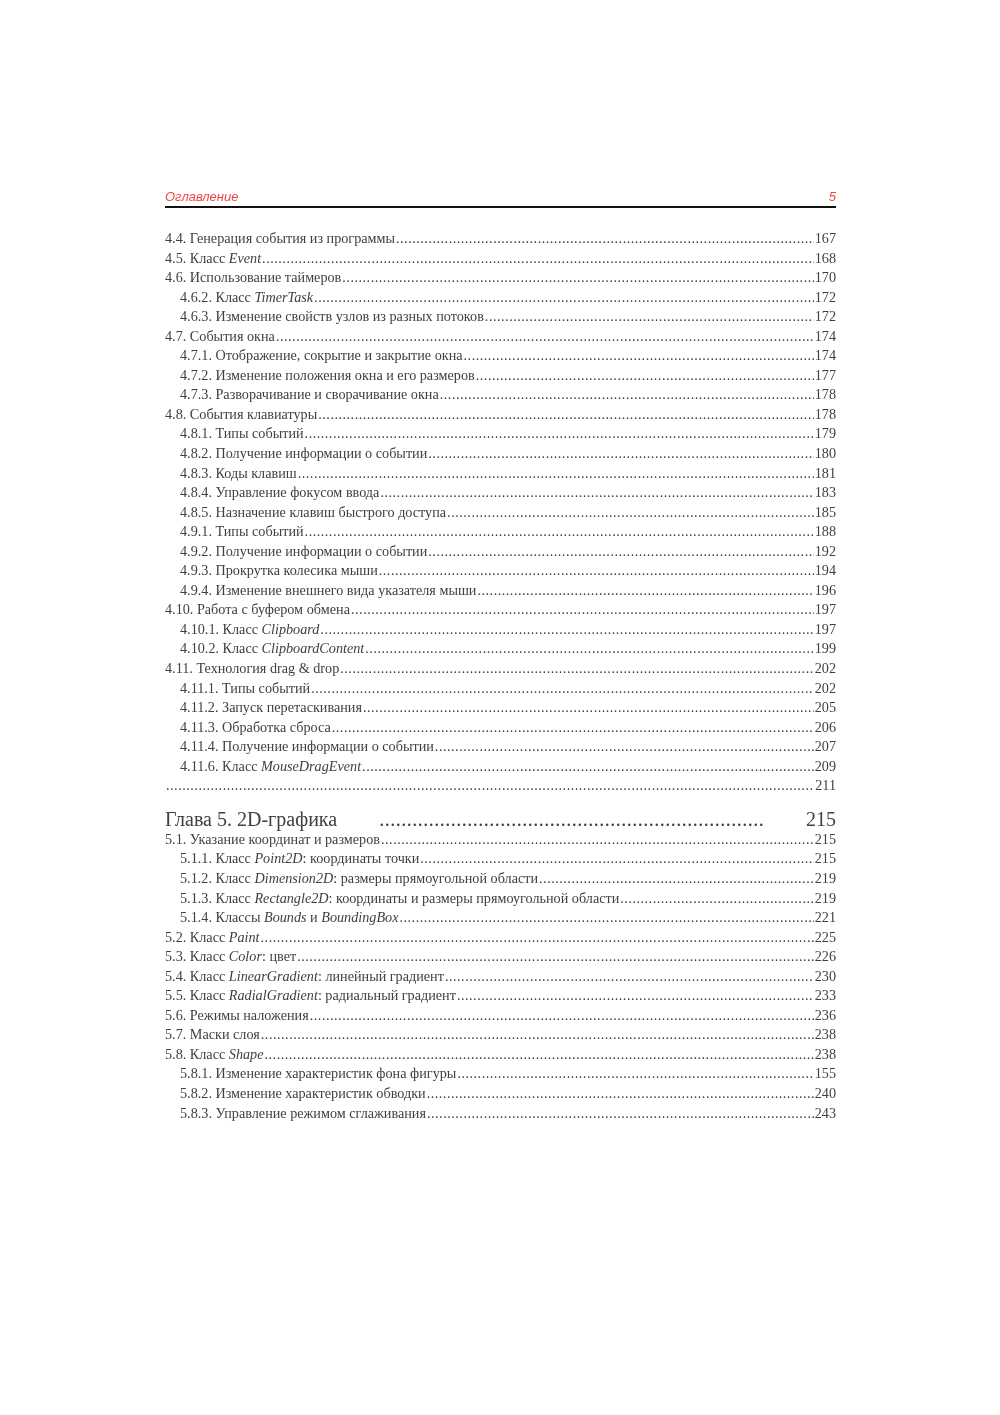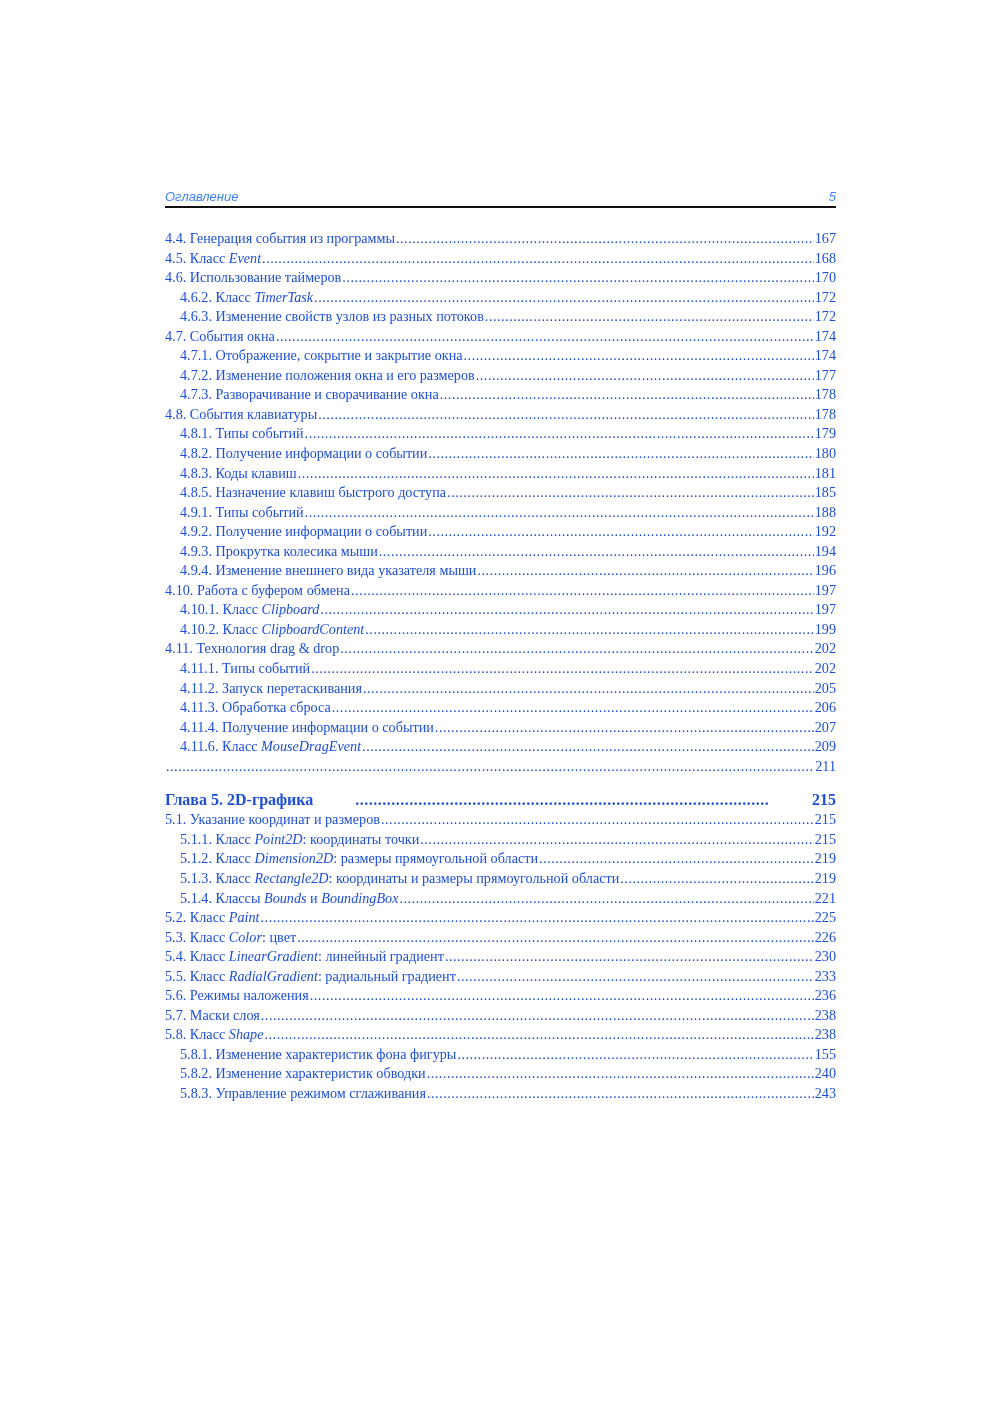--- a/index.html
+++ b/index.html
@@ -1,45 +1,45 @@
 <!DOCTYPE html>
 <html><head>
 <meta charset="utf-8">
 <style>
   html, body { margin: 0; padding: 0; background: #ffffff; }
   body { width: 1000px; height: 1415px; position: relative; overflow: hidden; }
   .page-header {
     position: absolute; left: 165px; top: 186px; width: 671px; height: 20px;
-    font-family: "Liberation Sans", sans-serif; font-style: italic; font-size: 13px; color: #3b82f6;
+    font-family: "Liberation Sans", sans-serif; font-style: italic; font-size: 13px; color: #ef4444;
   }
   .page-header .title { position: absolute; left: 0; top: 3px; }
   .page-header .num { position: absolute; right: 0; top: 3px; }
   .rule {
     position: absolute; left: 165px; top: 206px; width: 671px; height: 2px; background: #111;
   }
   .toc {
     position: absolute; left: 165px; top: 229px; width: 671px;
-    font-family: "Liberation Serif", serif; font-size: 14.2px; color: #1d4ed8;
+    font-family: "Liberation Serif", serif; font-size: 14.2px; color: #404040;
   }
   .entry {
     display: flex; align-items: baseline; height: 19.55px; line-height: 19.55px; white-space: nowrap;
   }
   .entry.l2 { padding-left: 15px; }
   .entry .label { flex: 0 0 auto; }
   .entry .label i { font-style: italic; }
   .entry .leader {
     flex: 1 1 auto; overflow: hidden; margin: 0 1px;
   }
   .entry .leader::after {
     content: "........................................................................................................................................................................................................................................................";
     letter-spacing: 0.5px;
   }
   .entry .page { flex: 0 0 auto; }
   .chapter {
-    font-weight: bold; font-size: 16px; margin-top: 13px; height: 21px; line-height: 21px; gap: 41px;
+    font-weight: normal; font-size: 20px; margin-top: 13px; height: 21px; line-height: 21px; gap: 41px;
   }
 </style>
 </head>
 <body>
 
 <div class="page-header">
   <span class="title">Оглавление</span>
   <span class="num">5</span>
 </div>
 <div class="rule"></div>
@@ -104,20 +104,25 @@
       <span class="label"><span>4.8.2. </span>Получение информации о событии</span>
       <span class="leader"></span>
       <span class="page">180</span>
     </div>
     <div class="entry l2">
       <span class="label"><span>4.8.3. </span>Коды клавиш</span>
       <span class="leader"></span>
       <span class="page">181</span>
     </div>
     <div class="entry l2">
+      <span class="label"><span>4.8.4. </span>Управление фокусом ввода</span>
+      <span class="leader"></span>
+      <span class="page">183</span>
+    </div>
+    <div class="entry l2">
       <span class="label"><span>4.8.5. </span>Назначение клавиш быстрого доступа</span>
       <span class="leader"></span>
       <span class="page">185</span>
     </div>
     <div class="entry l2">
       <span class="label"><span>4.9.1. </span>Типы событий</span>
       <span class="leader"></span>
       <span class="page">188</span>
     </div>
     <div class="entry l2">

